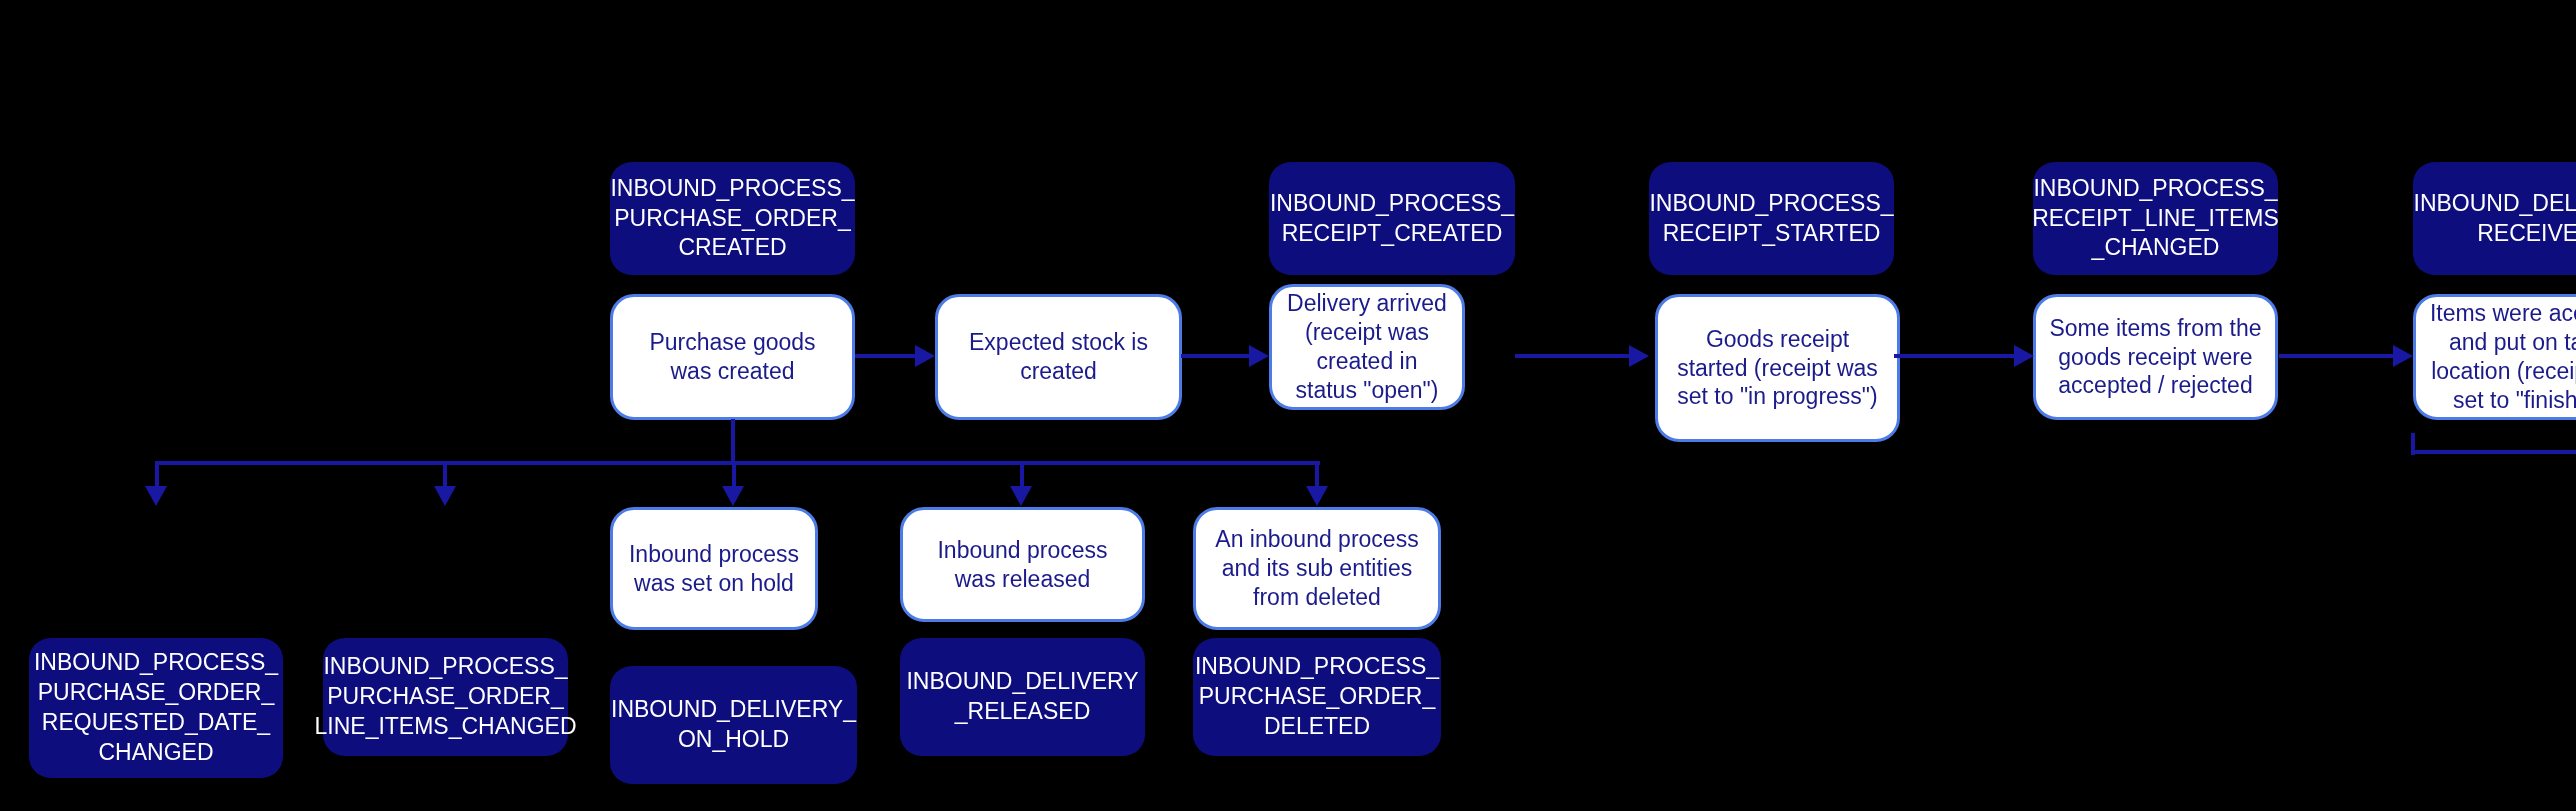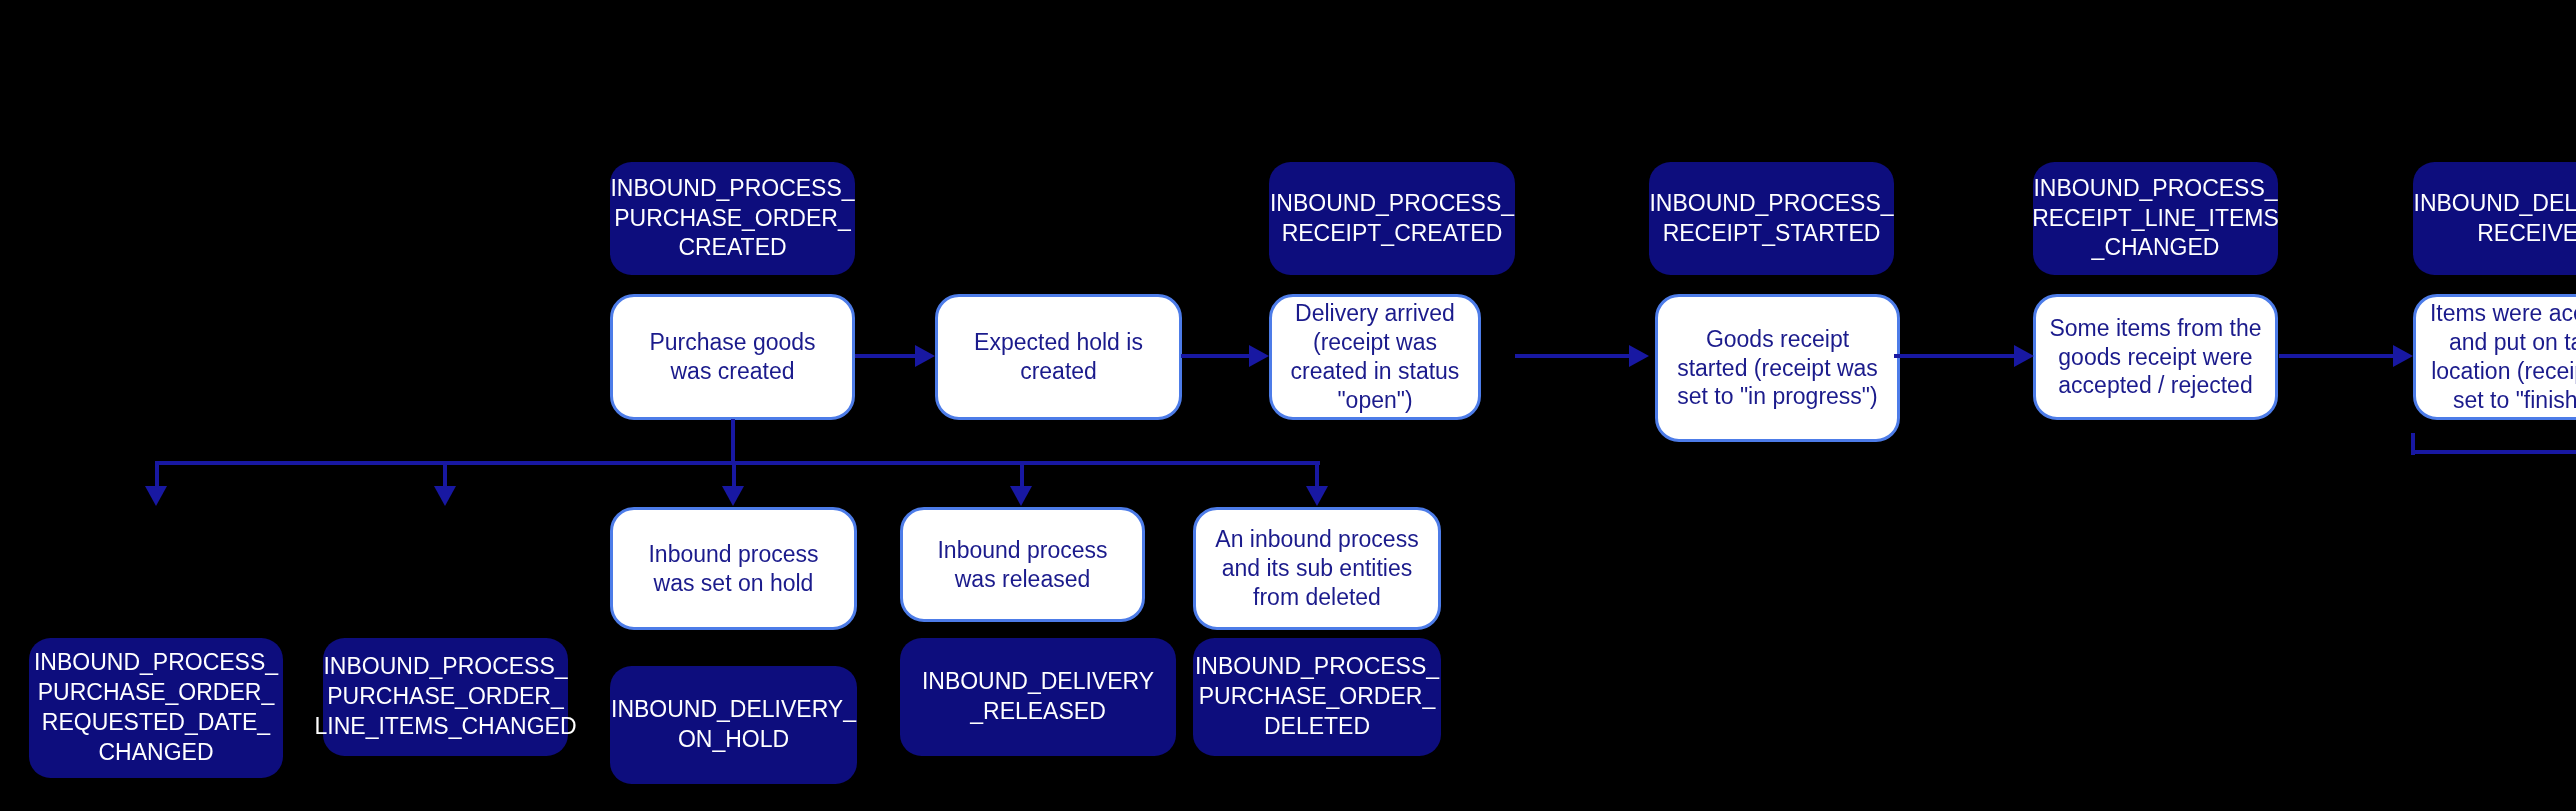--- a/index.html
+++ b/index.html
@@ -76,22 +76,22 @@
 RECEIPT_CREATED</div>
   <div class="ebox" style="left:1649px;top:162px;width:245px;height:113px">INBOUND_PROCESS_
 RECEIPT_STARTED</div>
   <div class="ebox" style="left:2033px;top:162px;width:245px;height:113px">INBOUND_PROCESS_
 RECEIPT_LINE_ITEMS
 _CHANGED</div>
   <div class="ebox" style="left:2413px;top:162px;width:246px;height:113px">INBOUND_DELIVERY_
 RECEIVED</div>
 
   <div class="dbox" style="left:610px;top:294px;width:245px;height:126px">Purchase goods was created</div>
-  <div class="dbox" style="left:935px;top:294px;width:247px;height:126px">Expected hold is created</div>
-  <div class="dbox" style="left:1269px;top:294px;width:212px;height:126px">Delivery arrived (receipt was created in status "open")</div>
+  <div class="dbox" style="left:935px;top:294px;width:247px;height:126px">Expected stock is created</div>
+  <div class="dbox" style="left:1269px;top:284px;width:196px;height:126px">Delivery arrived (receipt was created in status "open")</div>
   <div class="dbox" style="left:1655px;top:294px;width:245px;height:148px">Goods receipt started (receipt was set to "in progress")</div>
   <div class="dbox" style="left:2033px;top:294px;width:245px;height:126px">Some items from the goods receipt were accepted / rejected</div>
   <div class="dbox" style="left:2413px;top:294px;width:246px;height:126px">Items were accepted and put on target location (receipt was set to "finished")</div>
 
   <div class="hline" style="left:855px;top:354px;width:60px"></div>
   <div class="arr-r" style="left:915px;top:345px"></div>
 
   <div class="hline" style="left:1181px;top:354px;width:68px"></div>
   <div class="arr-r" style="left:1249px;top:345px"></div>
 
@@ -111,34 +111,34 @@
   <div class="arr-d" style="left:145px;top:486px"></div>
   <div class="vline" style="left:443px;top:461px;height:27px"></div>
   <div class="arr-d" style="left:434px;top:486px"></div>
   <div class="vline" style="left:732px;top:461px;height:27px"></div>
   <div class="arr-d" style="left:722px;top:486px"></div>
   <div class="vline" style="left:1020px;top:461px;height:27px"></div>
   <div class="arr-d" style="left:1010px;top:486px"></div>
   <div class="vline" style="left:1315px;top:461px;height:27px"></div>
   <div class="arr-d" style="left:1306px;top:486px"></div>
 
-  <div class="dbox" style="left:610px;top:507px;width:247px;height:123px">Inbound process was set on hold</div>
+  <div class="dbox" style="left:610px;top:507px;width:208px;height:123px">Inbound process was set on hold</div>
   <div class="dbox" style="left:900px;top:507px;width:245px;height:115px">Inbound process was released</div>
   <div class="dbox" style="left:1193px;top:507px;width:248px;height:123px">An inbound process and its sub entities from deleted</div>
 
   <div class="ebox" style="left:29px;top:638px;width:254px;min-height:118px">INBOUND_PROCESS_
 PURCHASE_ORDER_
 REQUESTED_DATE_
 CHANGED</div>
   <div class="ebox" style="left:323px;top:638px;width:245px;min-height:118px">INBOUND_PROCESS_
 PURCHASE_ORDER_
 LINE_ITEMS_CHANGED</div>
   <div class="ebox" style="left:610px;top:666px;width:247px;min-height:118px">INBOUND_DELIVERY_
 ON_HOLD</div>
-  <div class="ebox" style="left:900px;top:638px;width:276px;min-height:118px">INBOUND_DELIVERY
+  <div class="ebox" style="left:900px;top:638px;width:245px;min-height:118px">INBOUND_DELIVERY
 _RELEASED</div>
   <div class="ebox" style="left:1193px;top:638px;width:248px;min-height:118px">INBOUND_PROCESS_
 PURCHASE_ORDER_
 DELETED</div>
 
   <div class="vline" style="left:2411px;top:433px;height:21.6px"></div>
   <div class="hline" style="left:2411px;top:450px;width:633px"></div>
 
   <div class="sync-label" style="left:2572px;top:475px;width:309px">Synchronous</div>
 

